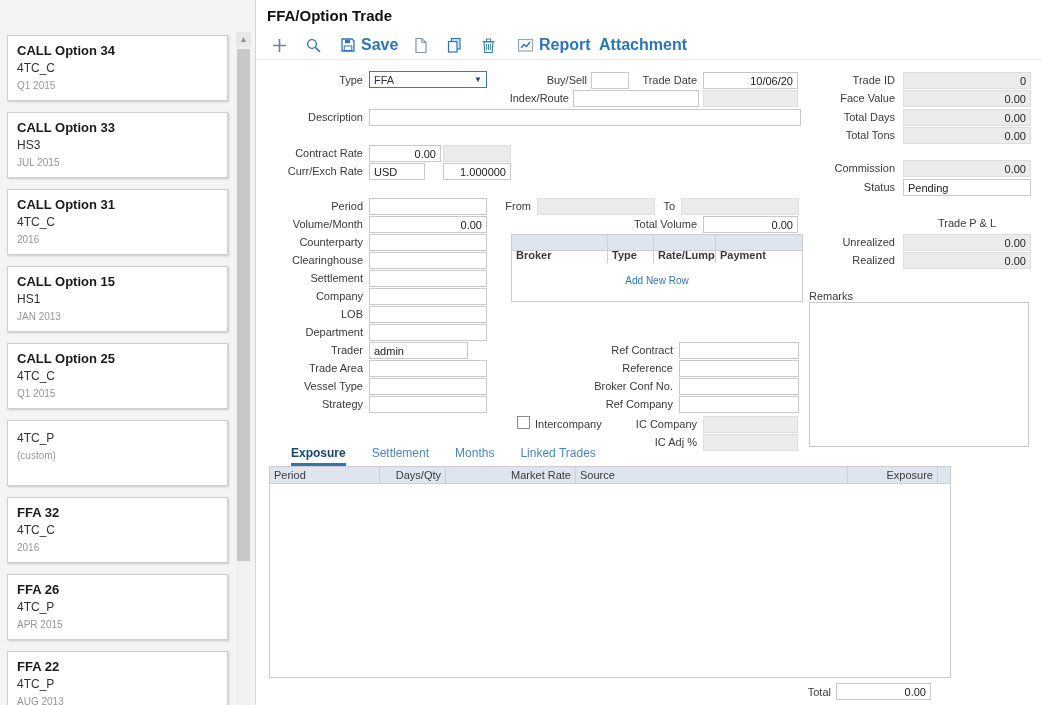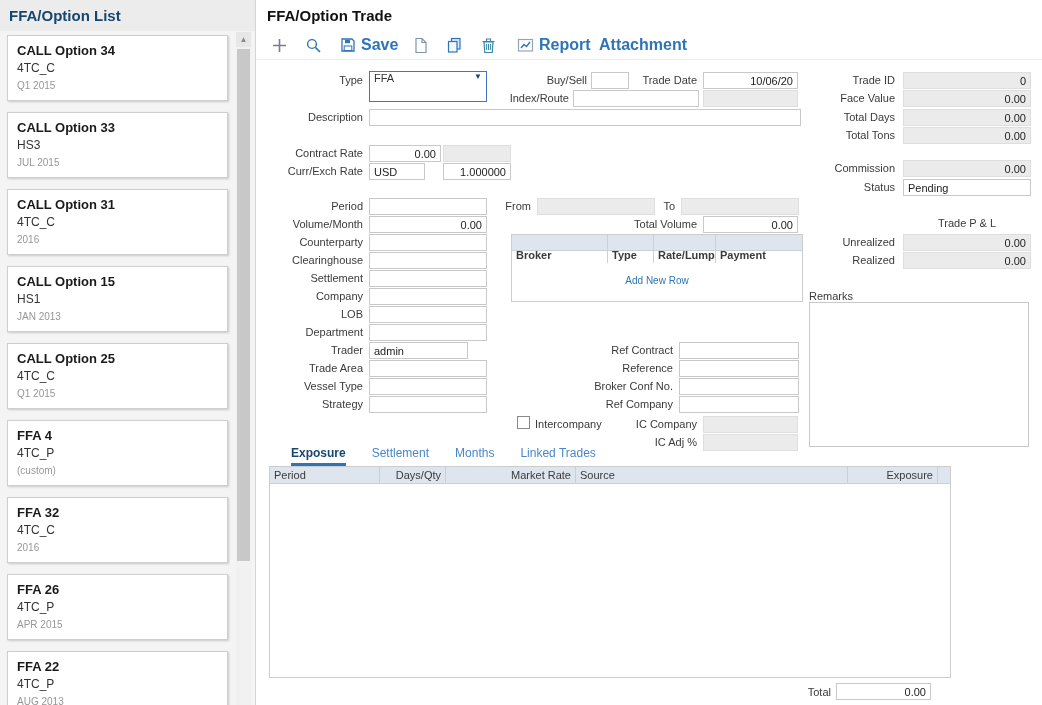--- a/index.html
+++ b/index.html
@@ -24,21 +24,21 @@
   .page-title { position:absolute; left:10px; top:5px; font-size:15px; font-weight:bold; color:#111; }
   .toolbar { position:absolute; left:0; top:28px; width:785px; height:30px; border-bottom:1px solid #ececec; }
   .tb { position:absolute; top:4px; display:flex; align-items:center; gap:5px; color:#2e75b6; font-weight:bold; font-size:16px; cursor:pointer; height:22px; }
 
   .lbl { position:absolute; text-align:right; color:#3a3a3a; white-space:nowrap; }
   .llbl { position:absolute; text-align:left; color:#3a3a3a; white-space:nowrap; }
   .inp { position:absolute; height:17px; border:1px solid #c9c9c9; background:#fff; font:11px "Liberation Sans",sans-serif; padding:0 4px; color:#222; outline:none; }
   .num { text-align:right; }
   .ro { background:#ebebeb; border:1px solid #dedede; }
 
-  .dropdown { position:absolute; left:112px; top:69px; width:118px; height:31px; border:1px solid #4472c4; background:#fff; display:flex; cursor:pointer; }
+  .dropdown { position:absolute; left:112px; top:69px; width:118px; height:17px; border:1px solid #4472c4; background:#fff; display:flex; align-items:center; cursor:pointer; }
   .dropdown span.val { flex:1; padding-left:4px; }
   .dd-arrow { width:16px; color:#17466e; font-size:8px; text-align:center; }
 
   .broker-box { position:absolute; left:254px; top:232px; width:292px; height:68px; border:1px solid #cccccc; background:#fff; }
   .broker-head { display:flex; height:16px; background:#dfe5ee; border-bottom:1px solid #c9d0da; }
   .broker-head span { padding:14px 4px; border-right:1px solid #c9d0da; color:#3a3a3a;font-weight:bold; }
   .add-row { display:block; text-align:center; color:#2e75b6; margin-top:24px; font-size:10px; cursor:pointer; text-decoration:none; }
 
   .remarks-box { position:absolute; left:552px; top:300px; width:220px; height:145px; border:1px solid #c9c9c9; background:#fff; resize:none; font:11px "Liberation Sans",sans-serif; }
 
@@ -49,23 +49,20 @@
   .exp-table { position:absolute; left:12px; top:464px; width:682px; height:212px; border:1px solid #cccccc; background:#fff; }
   .exp-head { display:flex; height:17px; background:#dfe5ee; border-bottom:1px solid #c9d0da; }
   .exp-head span { padding:2px 4px; border-right:1px solid #c9d0da; color:#3a3a3a; }
   .checkbox { position:absolute; width:13px; height:13px; border:1px solid #8a8a8a; background:#fff; cursor:pointer; }
   svg { display:block; }
 </style>
 </head>
 <body>
 
 <div class="sidebar">
-  <div class="sidebar-header">
-    <span class="sidebar-title">FFA/Option List</span>
-  </div>
   <div class="card-list">
     <div class="card">
       <div class="card-title">CALL Option 34</div>
       <div class="card-sub">4TC_C</div>
       <div class="card-period">Q1 2015</div>
     </div>
     <div class="card">
       <div class="card-title">CALL Option 33</div>
       <div class="card-sub">HS3</div>
       <div class="card-period">JUL 2015</div>
@@ -79,21 +76,20 @@
       <div class="card-title">CALL Option 15</div>
       <div class="card-sub">HS1</div>
       <div class="card-period">JAN 2013</div>
     </div>
     <div class="card">
       <div class="card-title">CALL Option 25</div>
       <div class="card-sub">4TC_C</div>
       <div class="card-period">Q1 2015</div>
     </div>
     <div class="card">
-      <div class="card-title">FFA 4</div>
       <div class="card-sub">4TC_P</div>
       <div class="card-period">(custom)</div>
     </div>
     <div class="card">
       <div class="card-title">FFA 32</div>
       <div class="card-sub">4TC_C</div>
       <div class="card-period">2016</div>
     </div>
     <div class="card">
       <div class="card-title">FFA 26</div>

